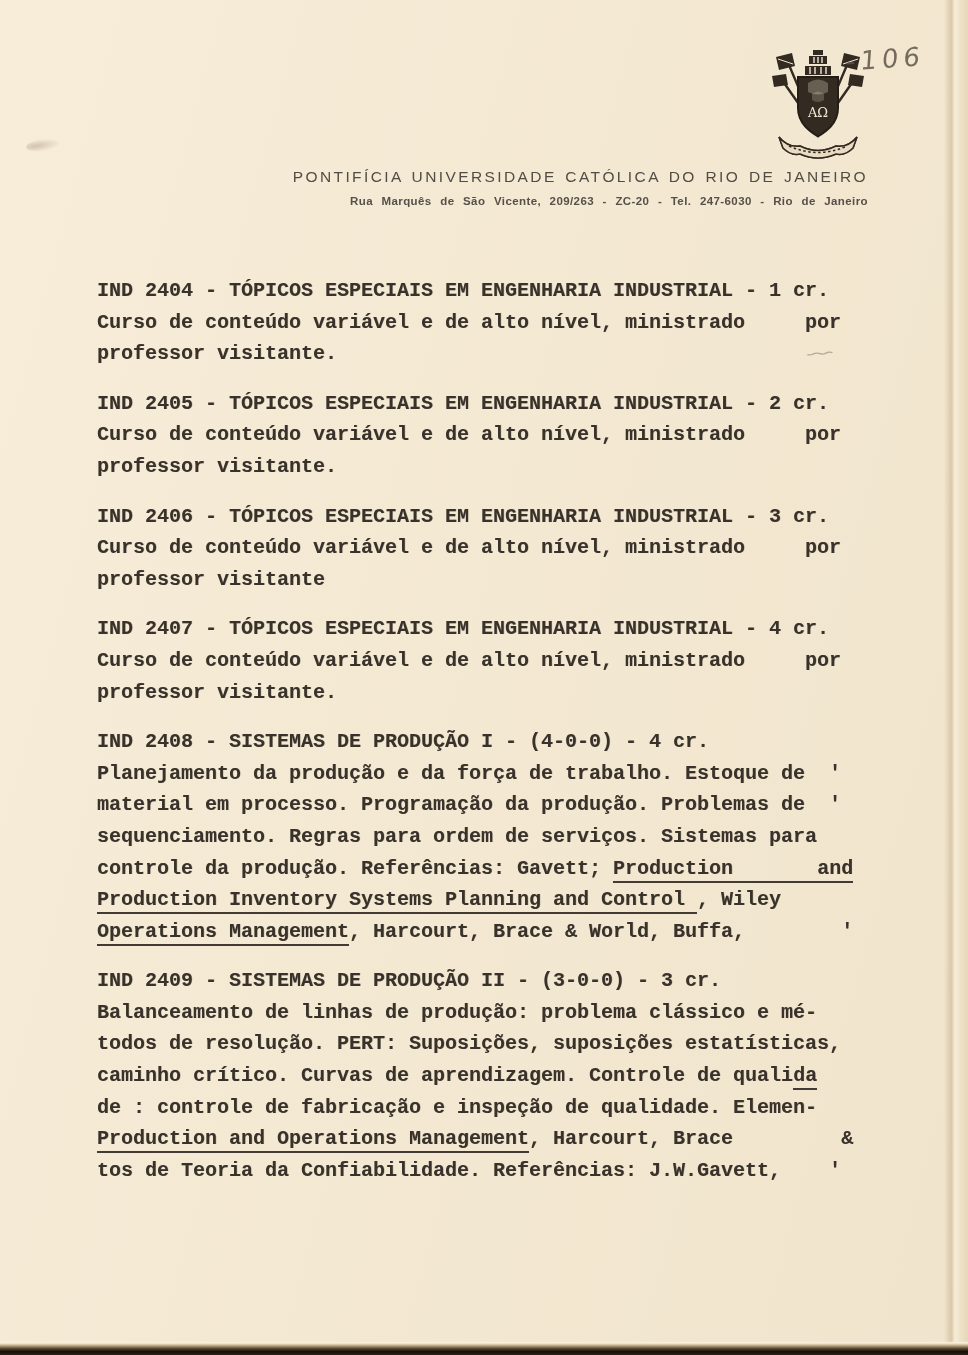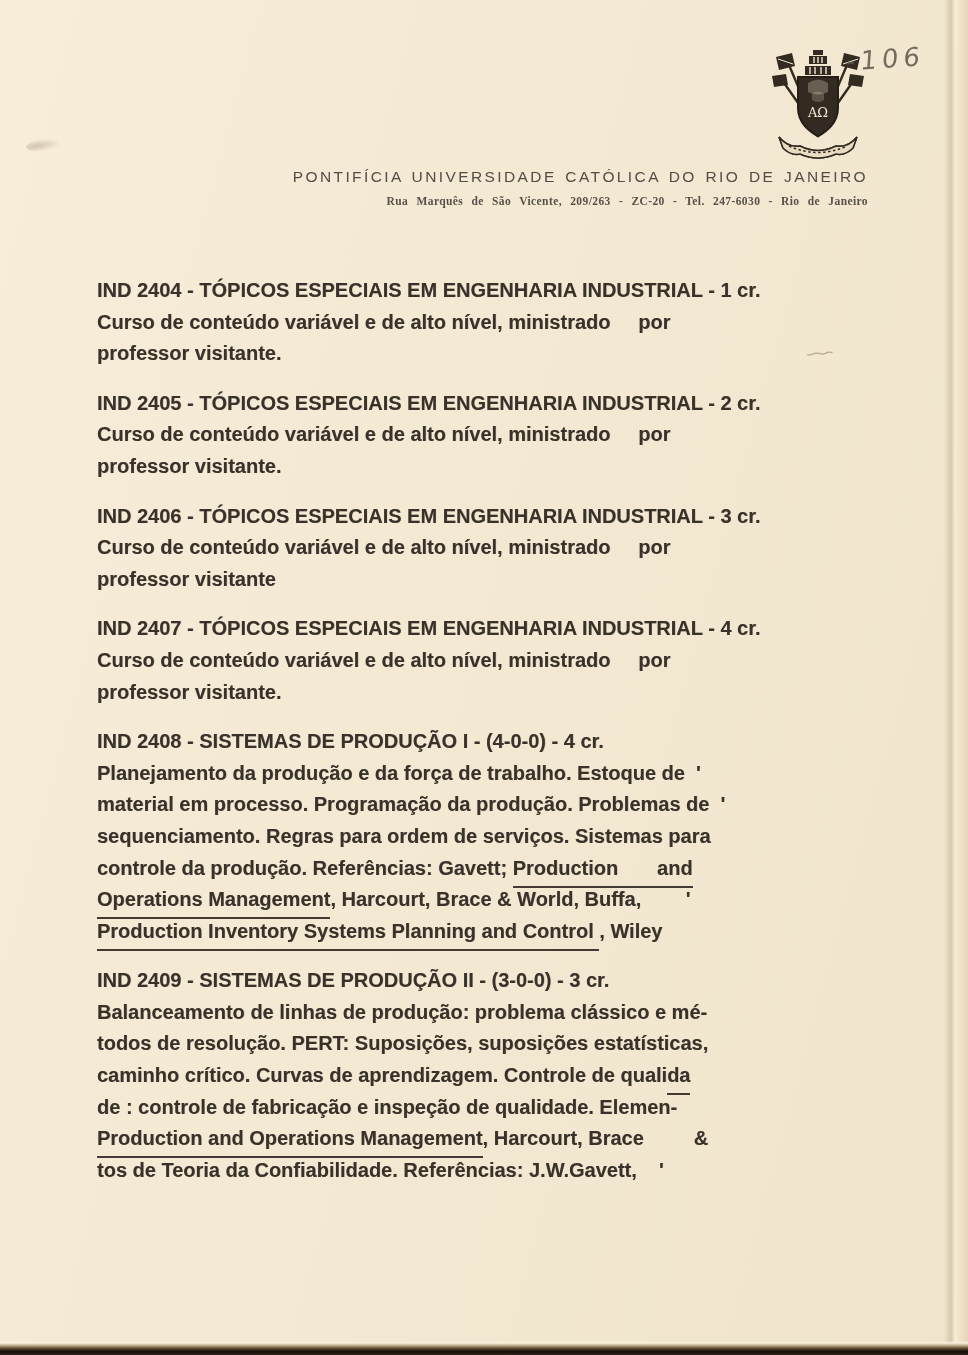--- a/index.html
+++ b/index.html
@@ -35,45 +35,45 @@
   .univ-name {
     margin-top: 2px;
     font-family: "Liberation Sans", sans-serif;
     font-size: 15.5px;
     letter-spacing: 2.4px;
     color: #514c44;
     word-spacing: 2px;
   }
   .univ-addr {
     margin-top: 9px;
-    font-family: Liberation Serif, serif;
+    font-family: Liberation Sans, sans-serif;
     font-size: 11.5px;
     font-weight: 700;
     letter-spacing: 0.4px;
     word-spacing: 5px;
     color: #56504a;
   }
   
   .body {
     margin-top: 68px;
     padding-left: 97px;
   }
   .course { margin-bottom: 18px; }
   .line {
     white-space: pre;
-    font-family: Liberation Sans, sans-serif;
+    font-family: Liberation Mono, monospace;
     font-weight: 700;
     font-size: 20px;
     line-height: 31.6px;
     color: #39322a;
     text-shadow: 0.4px 0.4px 0 rgba(57,50,42,0.35);
   }
   .u {
     border-bottom: 2px solid rgba(57,50,42,0.95);
-    padding-bottom: 7px;
+    padding-bottom: 1px;
   }
   
   .pencil-squiggle {
     position: absolute;
     top: 340px; left: 798px;
     width: 10px; height: 32px;
     color: #8a7f6c;
     font-size: 15px;
     font-family: "DejaVu Sans", sans-serif;
     transform: rotate(86deg) scaleY(2.2);
@@ -206,22 +206,22 @@
         <div class="line">IND 2407 - TÓPICOS ESPECIAIS EM ENGENHARIA INDUSTRIAL - 4 cr.</div>
         <div class="line"><span>Curso de conteúdo variável e de alto nível, ministrado     por</span></div>
         <div class="line"><span>professor visitante.</span></div>
       </div>
       <div class="course">
         <div class="line">IND 2408 - SISTEMAS DE PRODUÇÃO I - (4-0-0) - 4 cr.</div>
         <div class="line"><span>Planejamento da produção e da força de trabalho. Estoque de  '</span></div>
         <div class="line"><span>material em processo. Programação da produção. Problemas de  '</span></div>
         <div class="line"><span>sequenciamento. Regras para ordem de serviços. Sistemas para</span></div>
         <div class="line"><span>controle da produção. Referências: Gavett; </span><span class="u">Production       and</span></div>
+        <div class="line"><span class="u">Production Inventory Systems Planning and Control </span><span>, Wiley</span></div>
         <div class="line"><span class="u">Operations Management</span><span>, Harcourt, Brace &amp; World, Buffa,        '</span></div>
-        <div class="line"><span class="u">Production Inventory Systems Planning and Control </span><span>, Wiley</span></div>
       </div>
       <div class="course">
         <div class="line">IND 2409 - SISTEMAS DE PRODUÇÃO II - (3-0-0) - 3 cr.</div>
         <div class="line"><span>Balanceamento de linhas de produção: problema clássico e mé-</span></div>
         <div class="line"><span>todos de resolução. PERT: Suposições, suposições estatísticas,</span></div>
         <div class="line"><span>caminho crítico. Curvas de aprendizagem. Controle de quali</span><span class="u">da</span></div>
         <div class="line"><span>de : controle de fabricação e inspeção de qualidade. Elemen-</span></div>
         <div class="line"><span class="u">Production and Operations Management</span><span>, Harcourt, Brace         &amp;</span></div>
         <div class="line"><span>tos de Teoria da Confiabilidade. Referências: J.W.Gavett,    '</span></div>
       </div>

